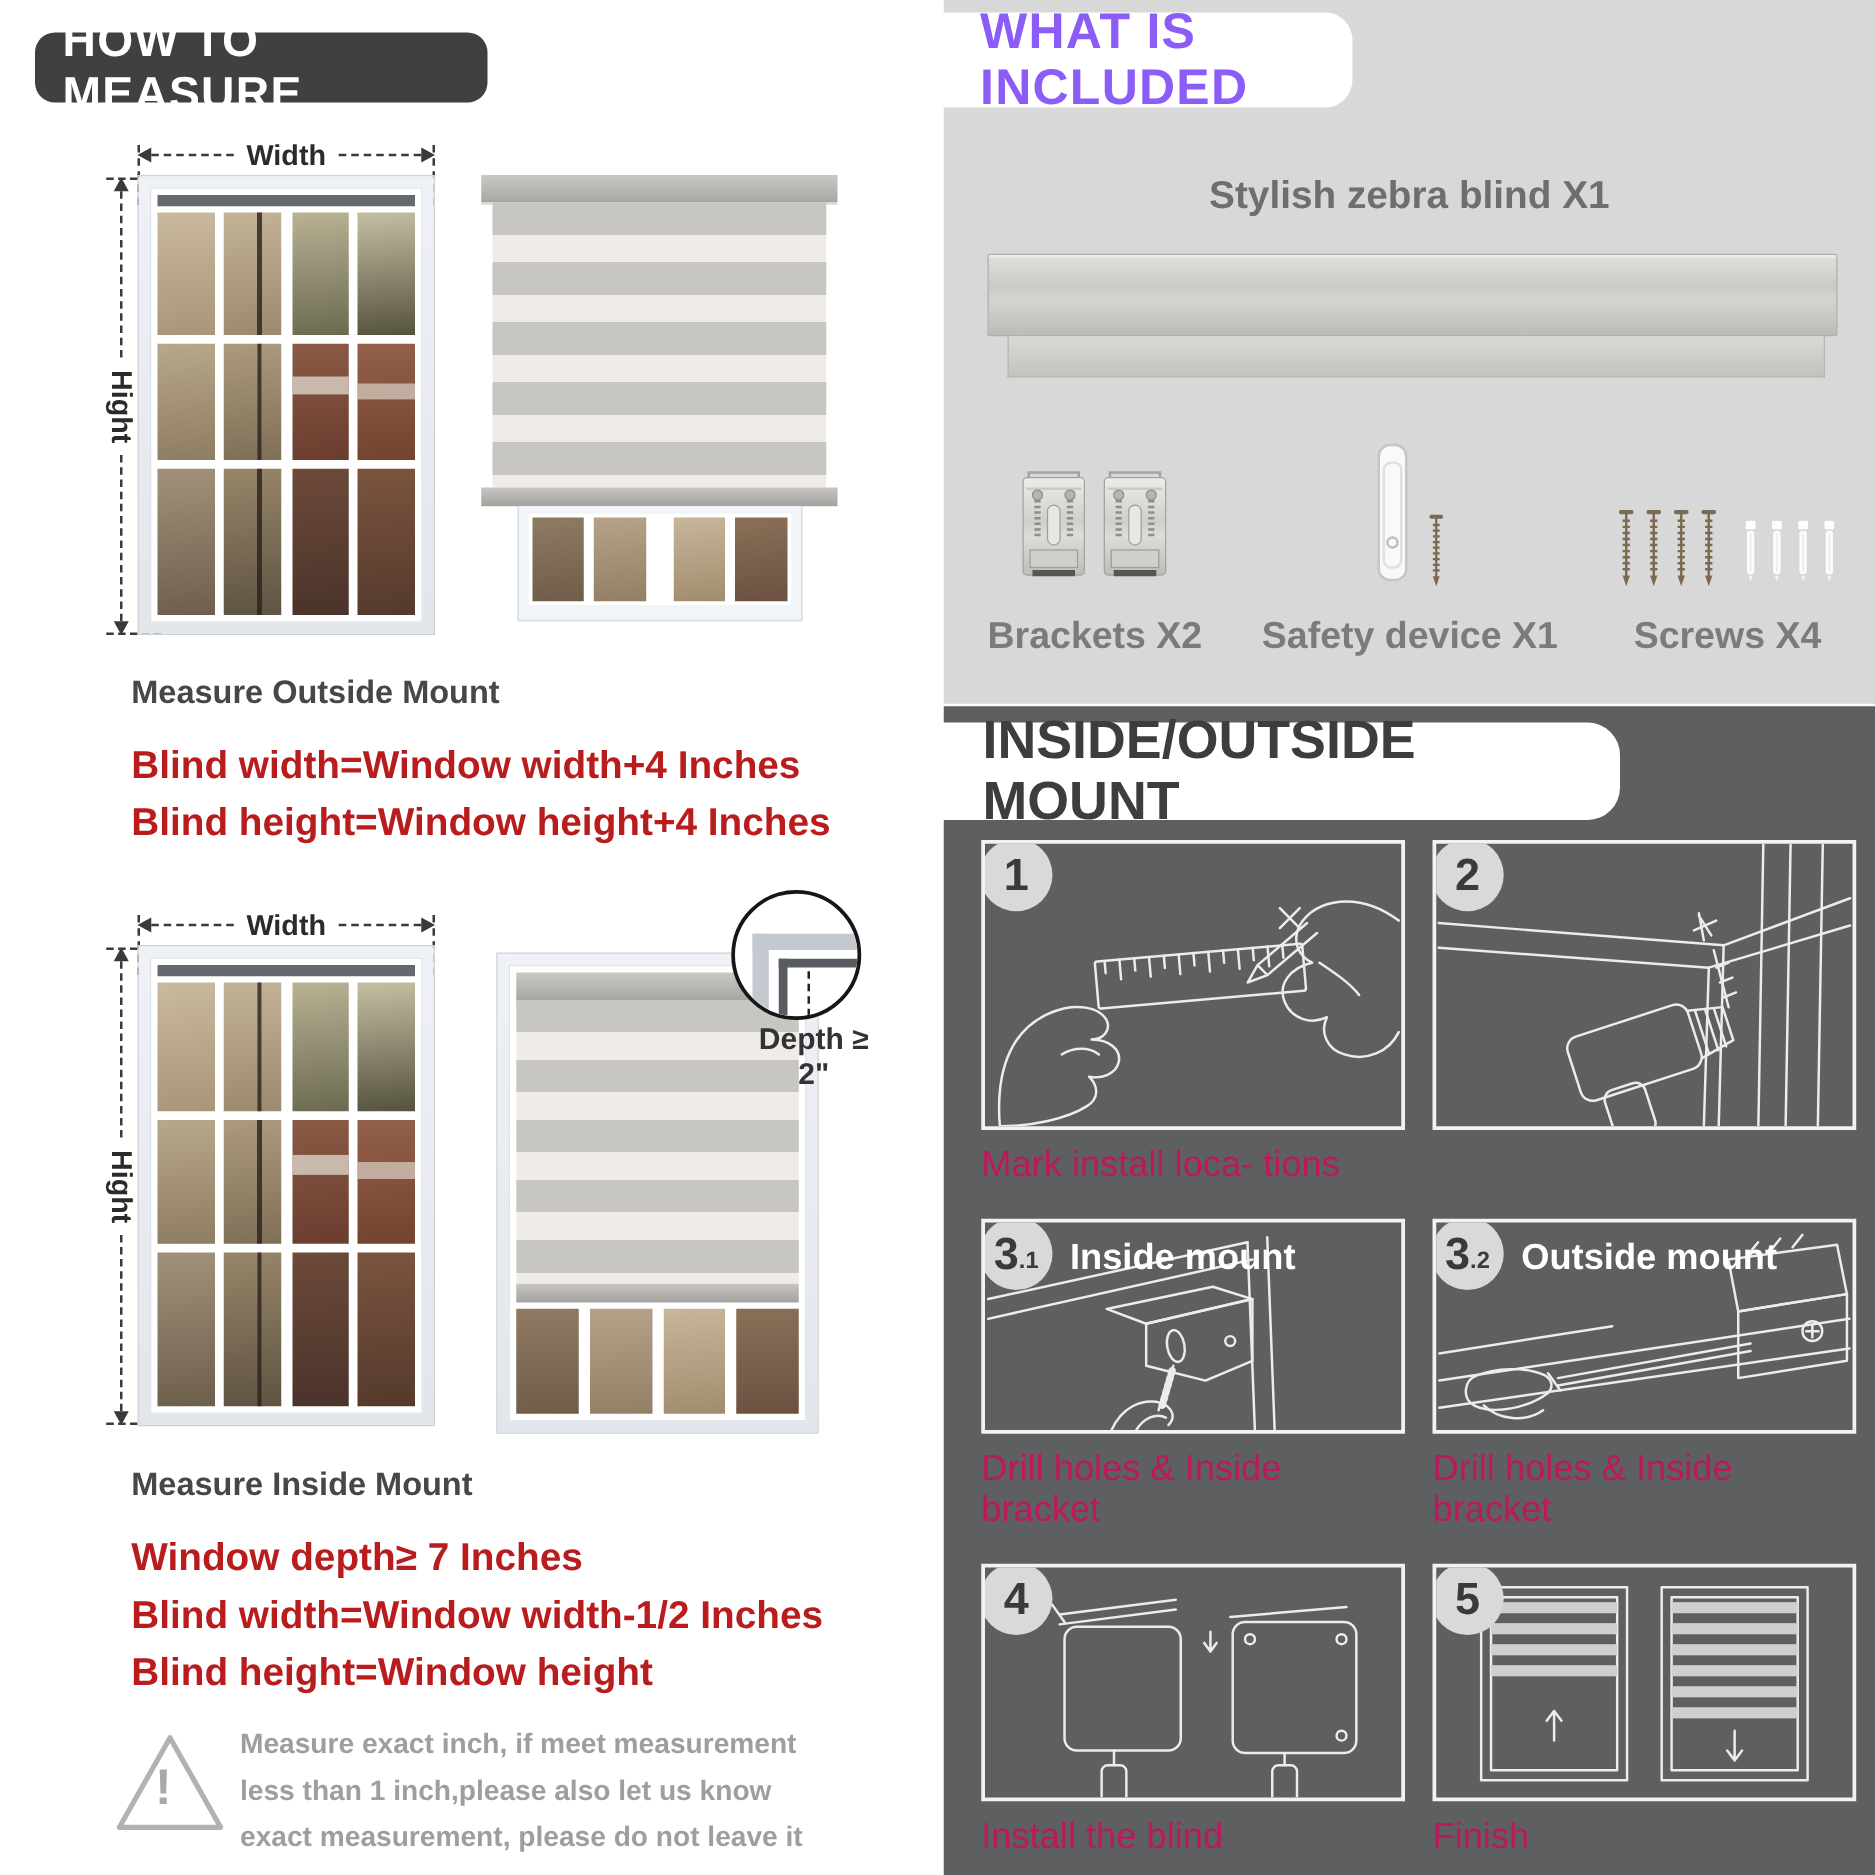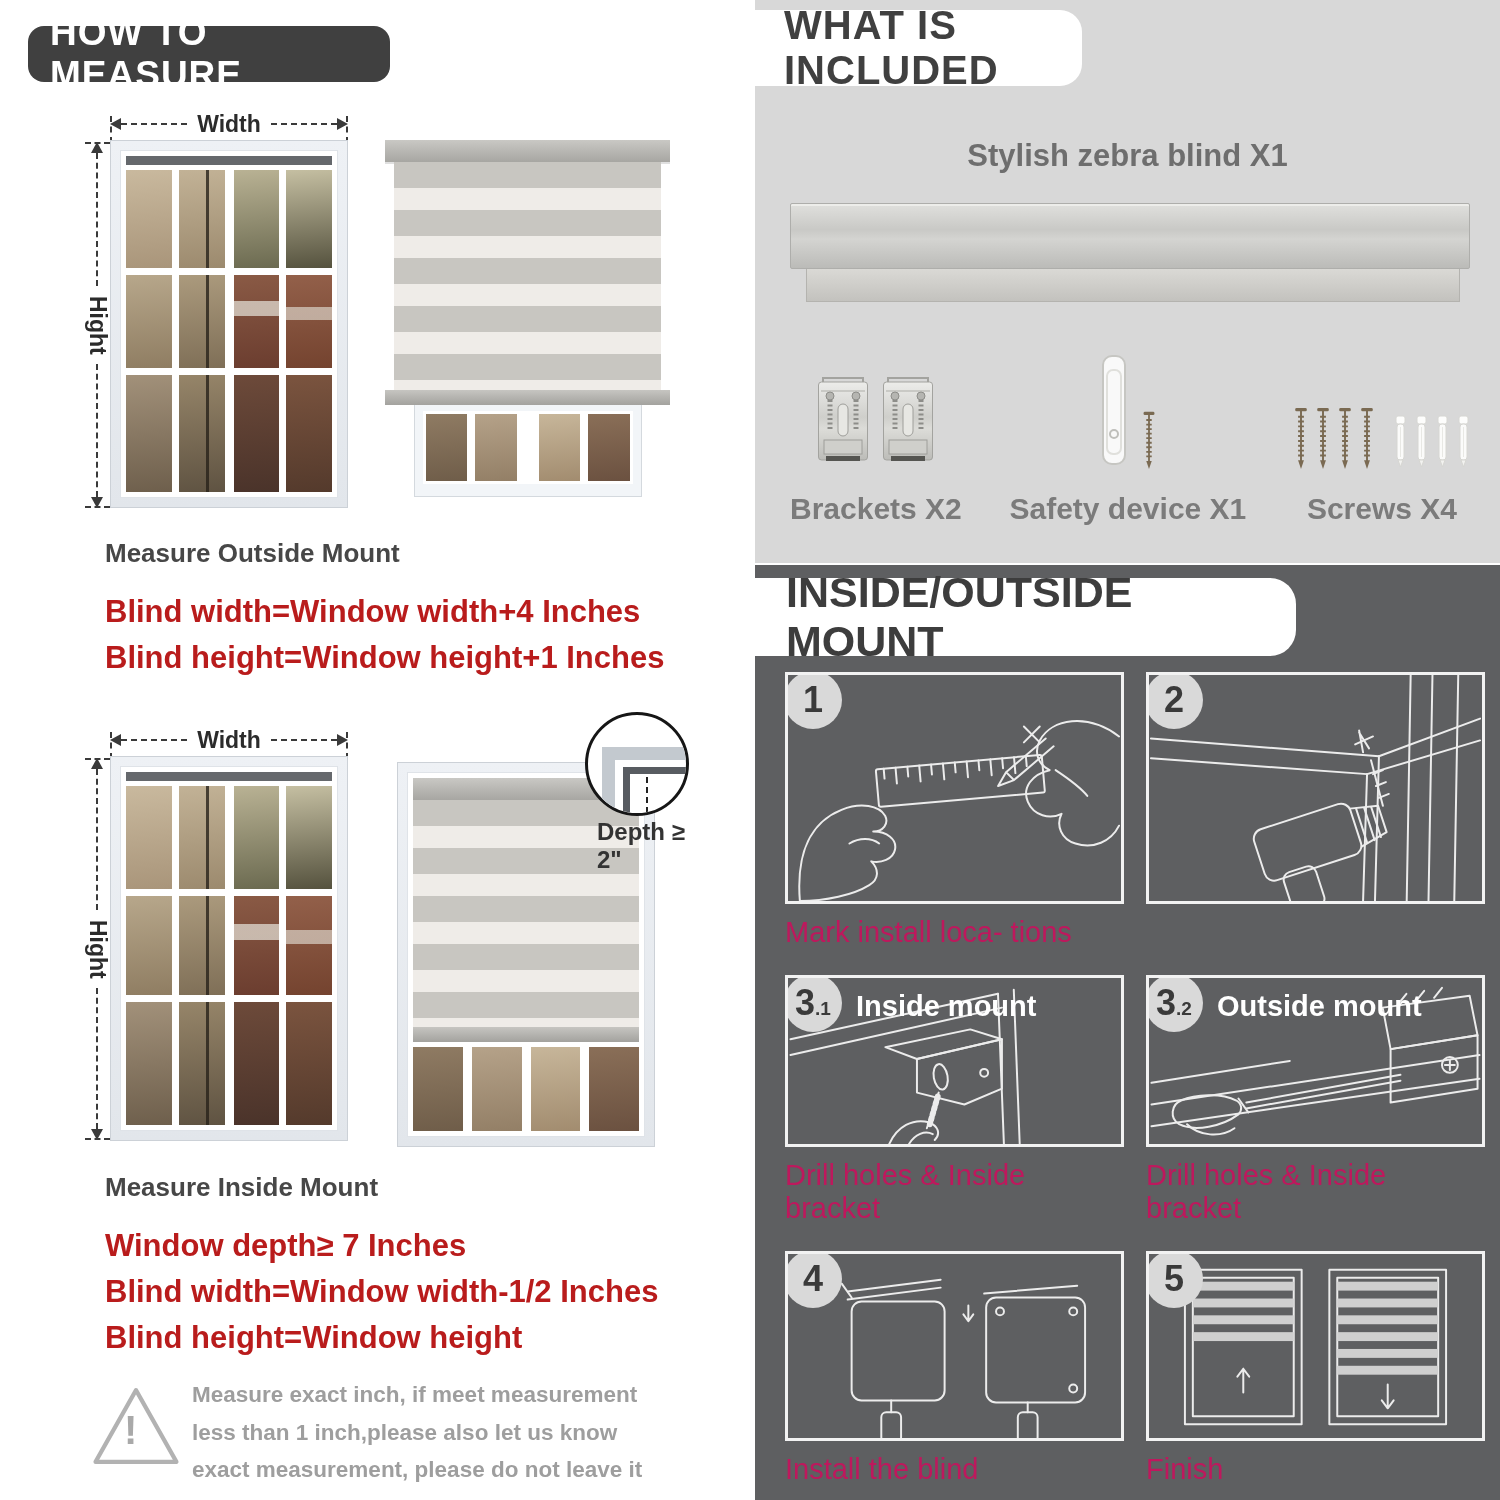--- a/index.html
+++ b/index.html
@@ -4,21 +4,21 @@
 <style>
   html,body{margin:0;padding:0;}
   body{width:1500px;height:1500px;position:relative;background:#fff;overflow:hidden;
        font-family:"Liberation Sans",sans-serif;-webkit-font-smoothing:antialiased;}
   .abs{position:absolute;}
 
   
   #htm-badge{left:28px;top:26px;width:340px;height:56px;background:#404040;border-radius:16px;
     display:flex;align-items:center;padding-left:22px;color:#fff;font-weight:700;font-size:37px;letter-spacing:1px;}
 
-  .fig{position:absolute;}
+  .fig{position:absolute;text-align:center;}
   
   .w-arrow{position:absolute;display:flex;align-items:center;height:24px;}
   .w-arrow .dash{flex:1;height:0;border-top:2px dashed #3a3a3a;}
   .w-arrow .lbl{padding:0 10px;font-weight:700;font-size:23px;color:#2b2b2b;}
   .tri{width:0;height:0;flex:none;}
   .tri-l{border-top:6px solid transparent;border-bottom:6px solid transparent;border-right:11px solid #3a3a3a;}
   .tri-r{border-top:6px solid transparent;border-bottom:6px solid transparent;border-left:11px solid #3a3a3a;}
   .tickv{position:absolute;top:4px;height:48px;border-left:2px dashed #3a3a3a;}
   .tickv.tl{left:0;} .tickv.tr{right:0;}
   .h-arrow{position:absolute;display:flex;flex-direction:column;align-items:center;width:24px;}
@@ -77,21 +77,21 @@
   .m-line{position:absolute;left:105px;font-weight:700;font-size:31px;color:#b91c1c;margin:0;}
 
   .warn-tri{left:90px;top:1382px;width:92px;height:88px;}
   .warn-excl{left:124px;top:1408px;font-weight:700;font-size:40px;color:#a9a9a9;}
   .warn-text{left:192px;top:1376px;width:475px;font-weight:700;font-size:22.5px;color:#9e9e9e;line-height:1.67;}
 
   
   #included-panel{left:755px;top:0;width:745px;height:563px;background:#d8d8d8;}
   #included-title-box{left:748px;top:10px;width:334px;height:76px;background:#fff;border-radius:0 22px 22px 0;
     display:flex;align-items:center;padding-left:36px;box-sizing:border-box;}
-  #included-title-box span{font-weight:700;font-size:40px;color:#404040;letter-spacing:1px;}
+  #included-title-box span{font-weight:700;font-size:40px;color:#8b5cf6;letter-spacing:1px;}
   #product-title{left:755px;top:138px;width:745px;text-align:center;font-weight:700;font-size:31px;color:#6e6e6e;}
   #bar{left:790px;top:203px;width:680px;}
   .bar-top{height:64px;background:linear-gradient(180deg,#e0e0dd 0%,#c9c9c6 40%,#d4d4d1 55%,#bbbbb8 100%);
     border:1px solid #aeaeab;border-radius:2px;box-shadow:inset 0 2px 0 #ededea;}
   .bar-roll{width:652px;margin-left:16px;height:32px;background:linear-gradient(180deg,#dad9d5,#c3c2be);
     border:1px solid #b4b3af;border-top:none;}
   #items-row{left:790px;top:338px;width:680px;display:flex;justify-content:space-between;}
   .item-group{display:flex;flex-direction:column;align-items:center;}
   .item-art{height:132px;display:flex;align-items:flex-end;gap:13px;}
   .item-label{margin-top:22px;font-weight:700;font-size:30px;color:#7b7b7b;white-space:nowrap;}
@@ -183,21 +183,21 @@
         <div class="gapw"></div>
         <div class="pane u3"></div>
           <div class="pane u4"></div>
       </div>
     </div>
   </div>
 </div>
 
 <h2 class="m-heading" style="top:538px;">Measure Outside Mount</h2>
 <p class="m-line" style="top:594px;">Blind width=Window width+4 Inches</p>
-<p class="m-line" style="top:640px;">Blind height=Window height+1 Inches</p>
+<p class="m-line" style="top:640px;">Blind height=Window height+4 Inches</p>
 
 <div class="fig" style="left:85px;top:728px;width:620px;height:435px;">
   <div class="w-arrow" style="left:25px;top:0;width:238px;">
     <span class="tickv tl"></span>
     <span class="tri tri-l"></span>
     <span class="dash"></span>
     <span class="lbl">Width</span>
     <span class="dash"></span>
     <span class="tri tri-r"></span>
     <span class="tickv tr"></span>

